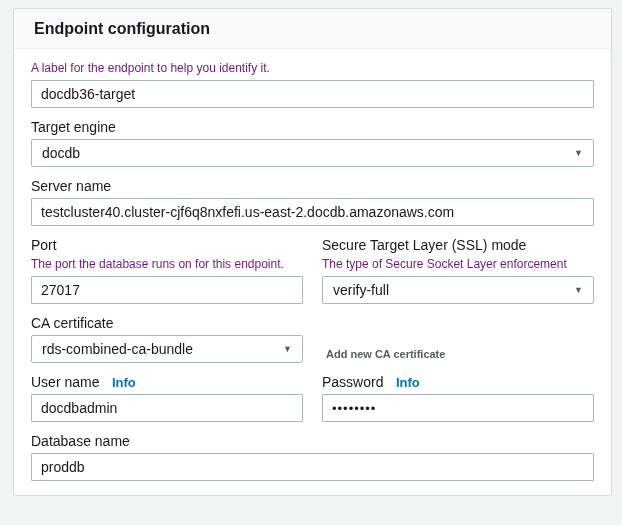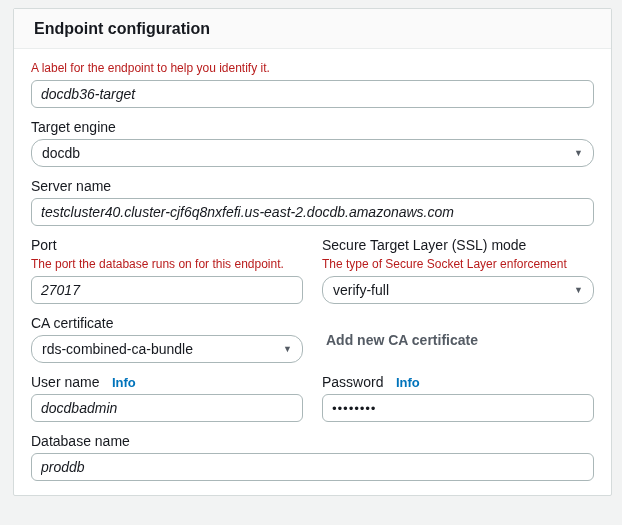--- a/index.html
+++ b/index.html
@@ -40,64 +40,63 @@
   .info-link {
     font-size: 13px;
     font-weight: 700;
     color: #0073bb;
     margin-left: 8px;
     text-decoration: none;
     cursor: pointer;
   }
   .desc {
     font-size: 12px;
-    color: #b91c1c;
+    color: #701a75;
     line-height: 14px;
     margin-bottom: 5px;
   }
   .text-input {
     display: block;
     width: 100%;
     box-sizing: border-box;
     height: 28px;
     border: 1px solid #aab7b8;
-    border-radius: 6px;
+    border-radius: 1px;
     padding: 0 9px;
     font-size: 14px;
     color: #16191f;
     font-family: inherit;
     background: #ffffff;
     outline: none;
-    font-style: italic;
   }
   .password-input { letter-spacing: 1px; font-size: 13px; }
   .select {
     height: 28px;
     box-sizing: border-box;
     border: 1px solid #aab7b8;
-    border-radius: 12px;
+    border-radius: 2px;
     display: flex;
     align-items: center;
     justify-content: space-between;
     padding: 0 10px;
     font-size: 14px;
     color: #16191f;
     background: #ffffff;
     cursor: pointer;
   }
   .select-value { white-space: nowrap; overflow: hidden; text-overflow: ellipsis; }
   .select-arrow { font-size: 9px; color: #545b64; flex: 0 0 auto; margin-left: 8px; }
   .cols { display: flex; gap: 19px; }
   .col { flex: 1 1 0; min-width: 0; }
   .ca-action-col { display: flex; align-items: flex-start; }
   .action-link {
-    font-size: 14px;
+    font-size: 11px;
     font-weight: 700;
     color: #545b64;
-    margin-top: 18px;
+    margin-top: 32px;
     margin-left: 4px;
     display: inline-block;
     cursor: pointer;
     line-height: 17px;
   }
 </style>
 </head>
 <body>
 
 <div class="panel">

